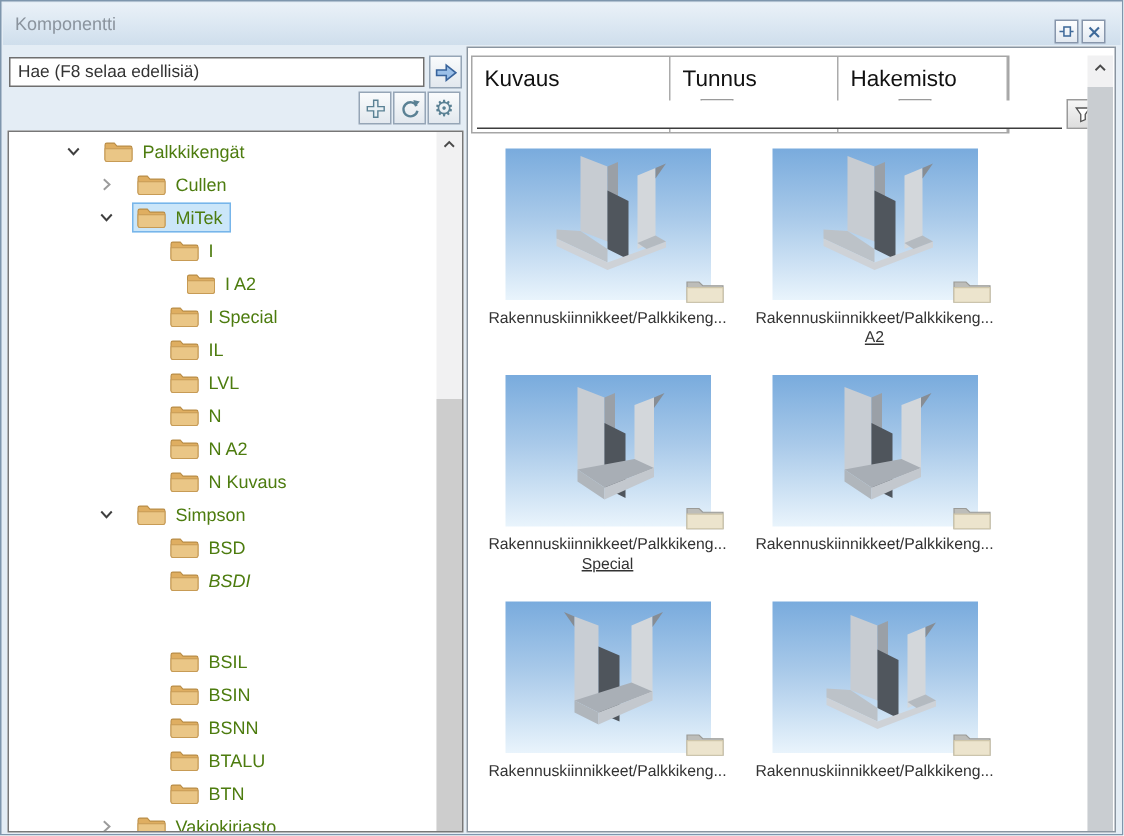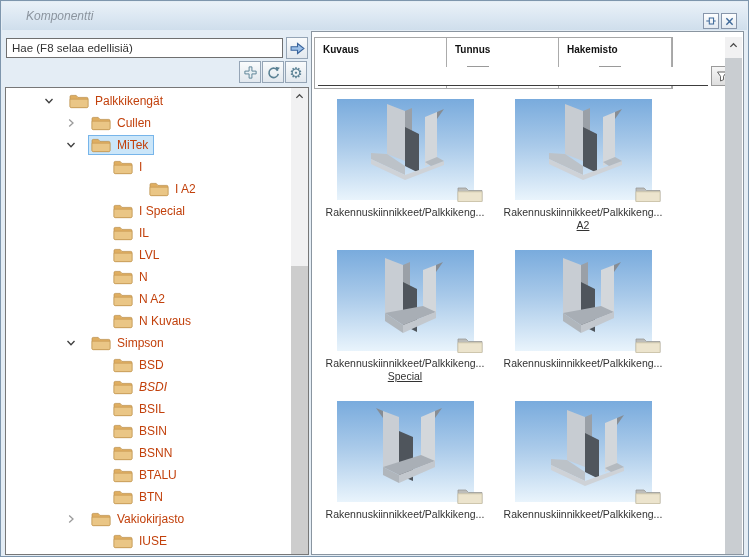--- a/index.html
+++ b/index.html
@@ -6,63 +6,63 @@
   body{
     width:749px;height:557px;position:relative;overflow:hidden;
     font-family:"Liberation Sans", sans-serif;background:#fff;
     -webkit-font-smoothing:antialiased;
   }
   .window{position:absolute;inset:0;border:1px solid #7e96ad;background:#e4edf5;box-sizing:border-box;}
 
   
   .titlebar{position:absolute;left:1px;top:1px;right:1px;height:28px;
     background:linear-gradient(#eaf1f8 0%,#dbe7f2 55%,#cfdeec 100%);}
-  .title-text{position:absolute;left:24px;top:7px;font-size:12px;color:#8b949e;font-style:italic;}
+  .title-text{position:absolute;left:8px;top:7px;font-size:12px;color:#8b949e;}
   .win-btn{position:absolute;top:11px;width:16px;height:16px;box-sizing:border-box;
     border:1px solid #8796ab;background:linear-gradient(#fdfeff,#e2e9f1);
     display:flex;align-items:center;justify-content:center;padding:0;cursor:default;}
   .win-btn.pin{right:28px;}
   .win-btn.close{right:10px;}
 
   
   .search-input{position:absolute;left:5px;top:37px;width:277px;height:20px;box-sizing:border-box;
     border:1px solid #6f6f6f;font-family:"Liberation Sans",sans-serif;font-size:11.5px;padding:2px 5px;color:#222;background:#fff;}
   .search-input::placeholder{color:#333;opacity:1;}
   .btn{position:absolute;width:22px;height:22px;box-sizing:border-box;border:1px solid #95a5b6;
     background:linear-gradient(#f9fbfc,#e2e8ee);display:flex;align-items:center;justify-content:center;padding:0;}
   .btn.go{left:285px;top:36px;}
   .btn.add{left:238px;top:60px;}
   .btn.refresh{left:261px;top:60px;}
   .btn.gear{left:284px;top:60px;font-size:15px;color:#5a8194;line-height:1;}
 
   .tree-box{position:absolute;left:4px;top:86px;width:304px;bottom:1px;box-sizing:border-box;
     border:1px solid #777;background:#fff;overflow:hidden;}
   .tree-list{position:absolute;left:0;top:2px;right:18px;}
-  .tree-row{height:22px;display:flex;align-items:center;font-size:12px;color:#c2410c;white-space:nowrap;}
+  .tree-row{height:22px;display:flex;align-items:center;font-size:12px;color:#4d7c0f;white-space:nowrap;}
   .chev{width:22px;height:22px;display:flex;align-items:center;justify-content:flex-start;flex:none;}
   .row-inner{display:flex;align-items:center;border:1px solid transparent;padding:1px 5px 1px 2px;}
   .row-inner.selected{background:#cbe6f9;border-color:#77b5ea;}
   .folder-ic{width:20px;height:16px;flex:none;margin-right:6px;display:block;}
   .tree-scroll{position:absolute;top:0;right:0;bottom:0;width:17px;background:#f1f1f2;}
   .scroll-up{height:17px;display:flex;align-items:center;justify-content:center;}
   .tree-scroll .thumb{position:absolute;left:0;right:0;top:178px;bottom:0;background:#cdcdcd;}
 
   
   .right-panel{position:absolute;left:310px;top:30px;right:4px;bottom:1px;box-sizing:border-box;
     border:1px solid #8a95a0;background:#fff;overflow:hidden;}
   .panel-scroll{position:absolute;top:5px;right:1px;bottom:0;width:17px;background:#f1f1f2;}
   .panel-scroll .thumb{position:absolute;left:0;right:0;top:21px;bottom:0;background:#c9cdd1;}
 
   .header-block{position:absolute;left:2px;top:5px;height:52px;display:flex;box-sizing:border-box;
     border:1px solid #a6a6a6;background:#fff;}
   .col{box-sizing:border-box;border-right:1px solid #ababab;display:flex;flex-direction:column;}
   .col.c0{width:132px;}
   .col.c1{width:112px;}
   .col.c2{width:113px;border-right:1px solid #ababab;}
-  .col-title{font-size:10px;color:#111;padding:6px 0 0 8px;flex:none;font-weight:bold;}
+  .col-title{font-size:15px;color:#111;padding:6px 0 0 8px;flex:none;}
   .filter-row{display:flex;align-items:flex-end;flex:1;padding:0 2px 2px 3px;}
   .filter-input{flex:1;height:18px;border:none;border-bottom:1px solid #3c3c3c;margin-right:3px;
     font-family:"Liberation Sans",sans-serif;font-size:11px;padding:0 2px;outline:none;background:#fff;}
   .filter-btn{width:22px;height:20px;box-sizing:border-box;border:1px solid #9a9a9a;
     background:linear-gradient(#f6f6f6,#dedede);display:flex;align-items:center;justify-content:center;padding:0;flex:none;}
 
   .grid{position:absolute;left:4px;top:62px;width:356px;display:grid;grid-template-columns:178px 178px;}
   .grid-cell{height:151px;padding-top:5px;box-sizing:border-box;display:flex;flex-direction:column;align-items:center;}
   .thumb-wrap{position:relative;width:137px;height:101px;flex:none;
     background:linear-gradient(#79abdd 0%,#a8c9e9 45%,#e9f4fc 100%);}
@@ -214,21 +214,21 @@
   <div class="tree-row" style="padding-left: 82px;">
     <span class="chev"></span>
     <span class="row-inner">
       <svg class="folder-ic">
               <use href="#folder-tan"></use>
             </svg>
       <span class="tree-label">I</span>
     </span>
   </div>
 
-  <div class="tree-row" style="padding-left: 118px;">
+  <div class="tree-row" style="padding-left: 93px;">
     <span class="chev"></span>
     <span class="row-inner">
       <svg class="folder-ic">
               <use href="#folder-tan"></use>
             </svg>
       <span class="tree-label">I A2</span>
     </span>
   </div>
 
   <div class="tree-row" style="padding-left: 82px;">
@@ -318,21 +318,21 @@
   <div class="tree-row" style="padding-left: 82px; font-style: italic;">
     <span class="chev"></span>
     <span class="row-inner">
       <svg class="folder-ic">
               <use href="#folder-tan"></use>
             </svg>
       <span class="tree-label">BSDI</span>
     </span>
   </div>
 
-  <div class="tree-row" style="padding-left: 82px;">
+  <div class="tree-row" style="padding-left: 82px; margin-top: 32px;">
     <span class="chev"></span>
     <span class="row-inner">
       <svg class="folder-ic">
               <use href="#folder-tan"></use>
             </svg>
       <span class="tree-label">BSIL</span>
     </span>
   </div>
 
   <div class="tree-row" style="padding-left: 82px;">

